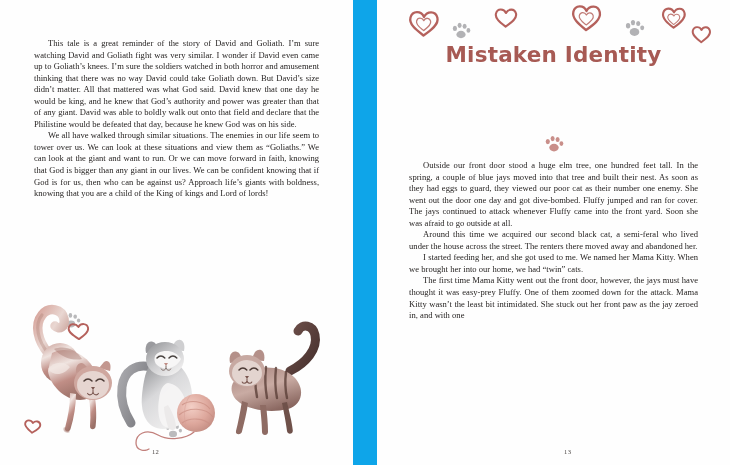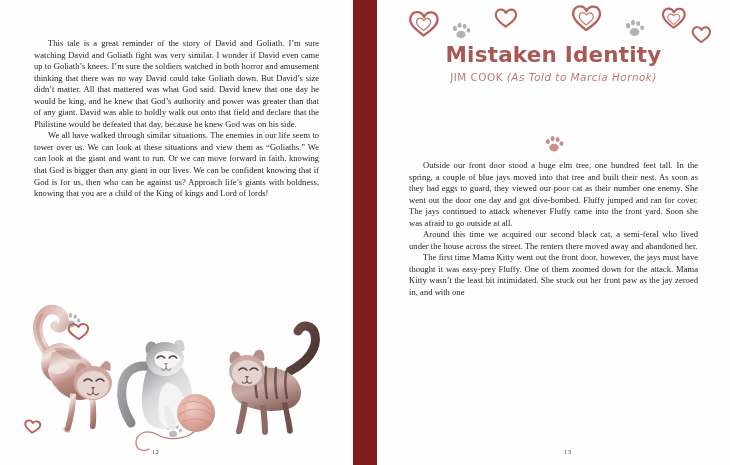--- a/index.html
+++ b/index.html
@@ -12,21 +12,21 @@
     width: 730px;
     height: 465px;
     overflow: hidden;
     font-family: "Liberation Serif", serif;
   }
 
   #spread {
     position: relative;
     width: 730px;
     height: 465px;
-    background: #7f1d1d;
+    background: #0ea5e9;
     display: flex;
     gap: 24px;
   }
 
   .page {
     position: relative;
     width: 365px;
     height: 465px;
     box-sizing: border-box;
     background: #fefefe;
@@ -392,41 +392,38 @@
         </svg>
 
         <svg class="deco" style="left:281px; top:23px;" width="23" height="22" viewBox="0 0 23 22">
           <path d="M11.5 7 C9.6 3 3.9 3.2 2.8 7.6 C1.7 12.1 6.7 15.8 11.2 19.2
                    C16 15.8 21 12.2 19.9 7.8 C18.8 3.2 13.4 3.2 11.5 7 Z" fill="none" stroke="#b5615c" stroke-width="1.9" stroke-linejoin="round"></path>
         </svg>
       </div>
 
       <div class="title">Mistaken Identity</div>
 
-      <div class="byline">
-        <span>JIM COOK</span>
-        <span class="bl-italic">(As Told to Marcia Hornok)</span>
-      </div>
 
 
       <div class="paw-divider">
         <svg width="22" height="20" viewBox="0 0 22 20">
           <g fill="#c98f8a">
             <ellipse cx="11" cy="14.6" rx="4.7" ry="3.8"></ellipse>
             <ellipse cx="4.8" cy="8.6" rx="2.1" ry="2.6"></ellipse>
             <ellipse cx="9.6" cy="5.6" rx="2.0" ry="2.6"></ellipse>
             <ellipse cx="14.6" cy="6.4" rx="2.0" ry="2.5"></ellipse>
             <ellipse cx="18.4" cy="10.6" rx="1.9" ry="2.3"></ellipse>
           </g>
         </svg>
       </div>
     </div>
 
     <div class="body-col">
       <p>Outside our front door stood a huge elm tree, one hundred feet tall. In the spring, a couple of blue jays moved into that tree and built their nest. As soon as they had eggs to guard, they viewed our poor cat as their number one enemy. She went out the door one day and got dive-bombed. Fluffy jumped and ran for cover. The jays continued to attack whenever Fluffy came into the front yard. Soon she was afraid to go outside at all.</p>
       <p>Around this time we acquired our second black cat, a semi-feral who lived under the house across the street. The renters there moved away and abandoned her.</p>
+      <p>I started feeding her, and she got used to me. We named her Mama Kitty. When we brought her into our home, we had “twin” cats.</p>
       <p>The first time Mama Kitty went out the front door, however, the jays must have thought it was easy-prey Fluffy. One of them zoomed down for the attack. Mama Kitty wasn’t the least bit intimidated. She stuck out her front paw as the jay zeroed in, and with one</p>
     </div>
 
     <div class="folio folio-right">13</div>
   </div>
 
 </div>
 
 </body></html>

